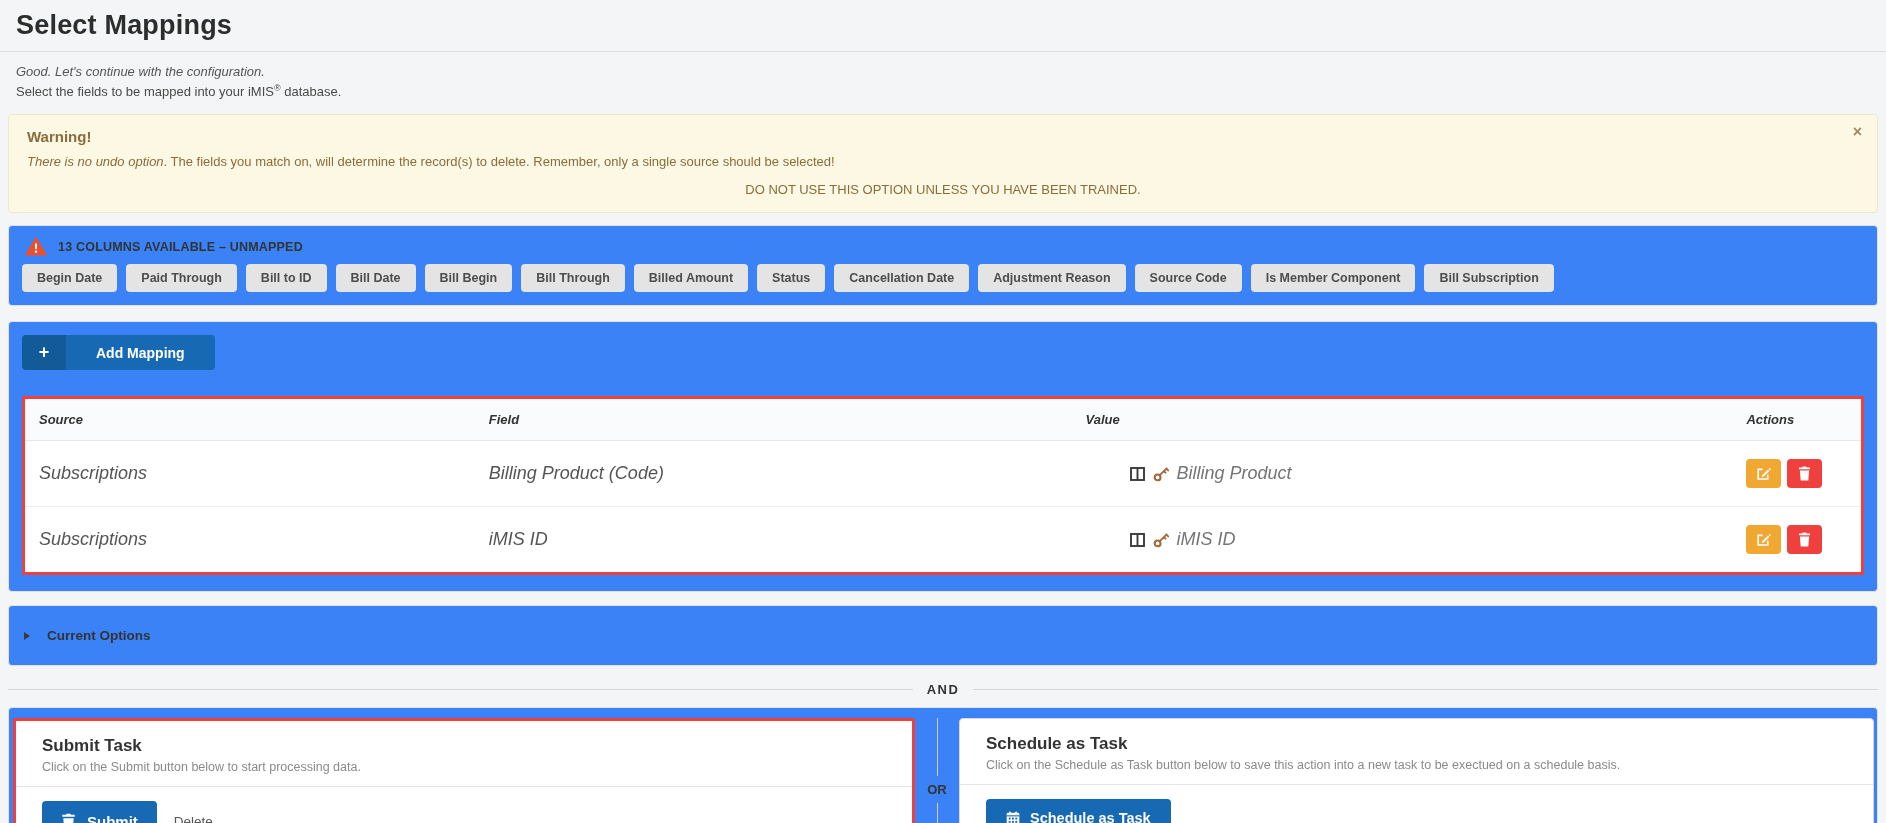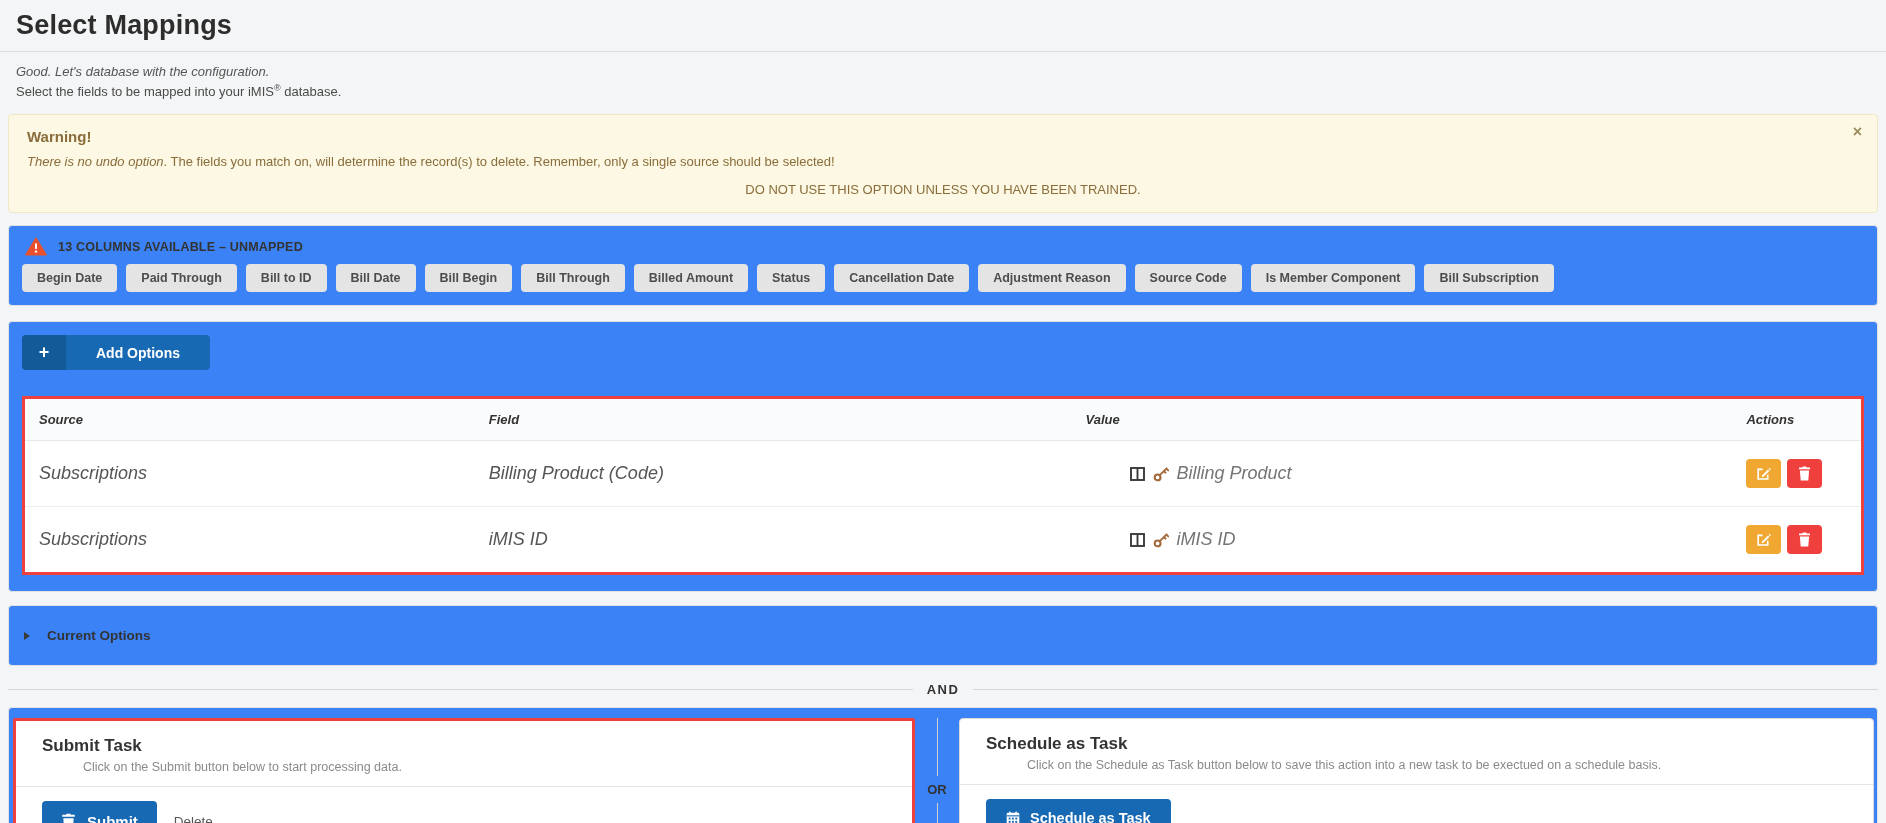--- a/index.html
+++ b/index.html
@@ -67,38 +67,38 @@
 
   
   .bottom-card { padding:10px 3px 12px 4px; display:flex; align-items:stretch; }
   .panel-submit { width:902px; border:3px solid #ef403d; border-radius:2px; background:#fff; }
   .panel-schedule { flex:1; border:1px solid #d9d9d9; border-radius:4px; background:#fff; }
   .or-col { width:44px; display:flex; flex-direction:column; align-items:center; }
   .or-col .vline { width:1px; flex:1; background:#cfcfcf; }
   .or-col .txt { font-size:13px; font-weight:700; color:#333; margin:6px 0; }
   .panel-head { padding:15px 26px 11px; }
   .panel-title { font-size:17px; font-weight:700; color:#333; line-height:19px; }
-  .panel-sub { margin-top:5px; font-size:12.5px; color:#8a8a8a; line-height:15px;margin-left:41px; }
+  .panel-sub { margin-top:5px; font-size:12.5px; color:#8a8a8a; line-height:15px; }
   .panel-body { border-top:1px solid #e4e4e4; padding:14px 26px 16px; display:flex; align-items:center; gap:17px; }
   .btn-submit { height:40px; padding:0 19px; gap:11px; font-size:15px; font-weight:700; }
   .btn-schedule { height:38px; padding:0 20px; gap:10px; font-size:14.5px; font-weight:700; }
   .side-label { font-size:13.5px; color:#555; }
 
   svg { display:block; }
 </style>
 </head>
 <body>
 
 <div class="wrap">
 
   <h1 class="page-title">Select Mappings</h1>
   <hr class="title-rule">
 
   <div class="intro">
-    <div class="em-line">Good. Let's database with the configuration.</div>
+    <div class="em-line">Good. Let's continue with the configuration.</div>
     <div><span>Select the fields to be mapped into your iMIS</span><sup>®</sup><span> database.</span></div>
   </div>
 
   <div class="alert">
     <div class="alert-title">Warning!</div>
     <div class="alert-line"><span class="em">There is no undo option</span><span>. The fields you match on, will determine the record(s) to delete. Remember, only a single source should be selected!</span></div>
     <div class="alert-line2">DO NOT USE THIS OPTION UNLESS YOU HAVE BEEN TRAINED.</div>
     <span class="alert-close">×</span>
   </div>
 
@@ -126,21 +126,21 @@
       <span class="chip">Adjustment Reason</span>
       <span class="chip">Source Code</span>
       <span class="chip">Is Member Component</span>
       <span class="chip">Bill Subscription</span>
     </div>
   </div>
 
   <div class="card mapping-card">
     <button class="btn btn-add">
       <span class="icon-seg">+</span>
-      <span class="lbl">Add Options</span>
+      <span class="lbl">Add Mapping</span>
     </button>
 
     <div class="table-box">
       <table class="map-table">
         <thead>
           <tr>
             <th class="col-source">Source</th>
             <th class="col-field">Field</th>
             <th class="col-value">Value</th>
             <th class="col-actions">Actions</th>

